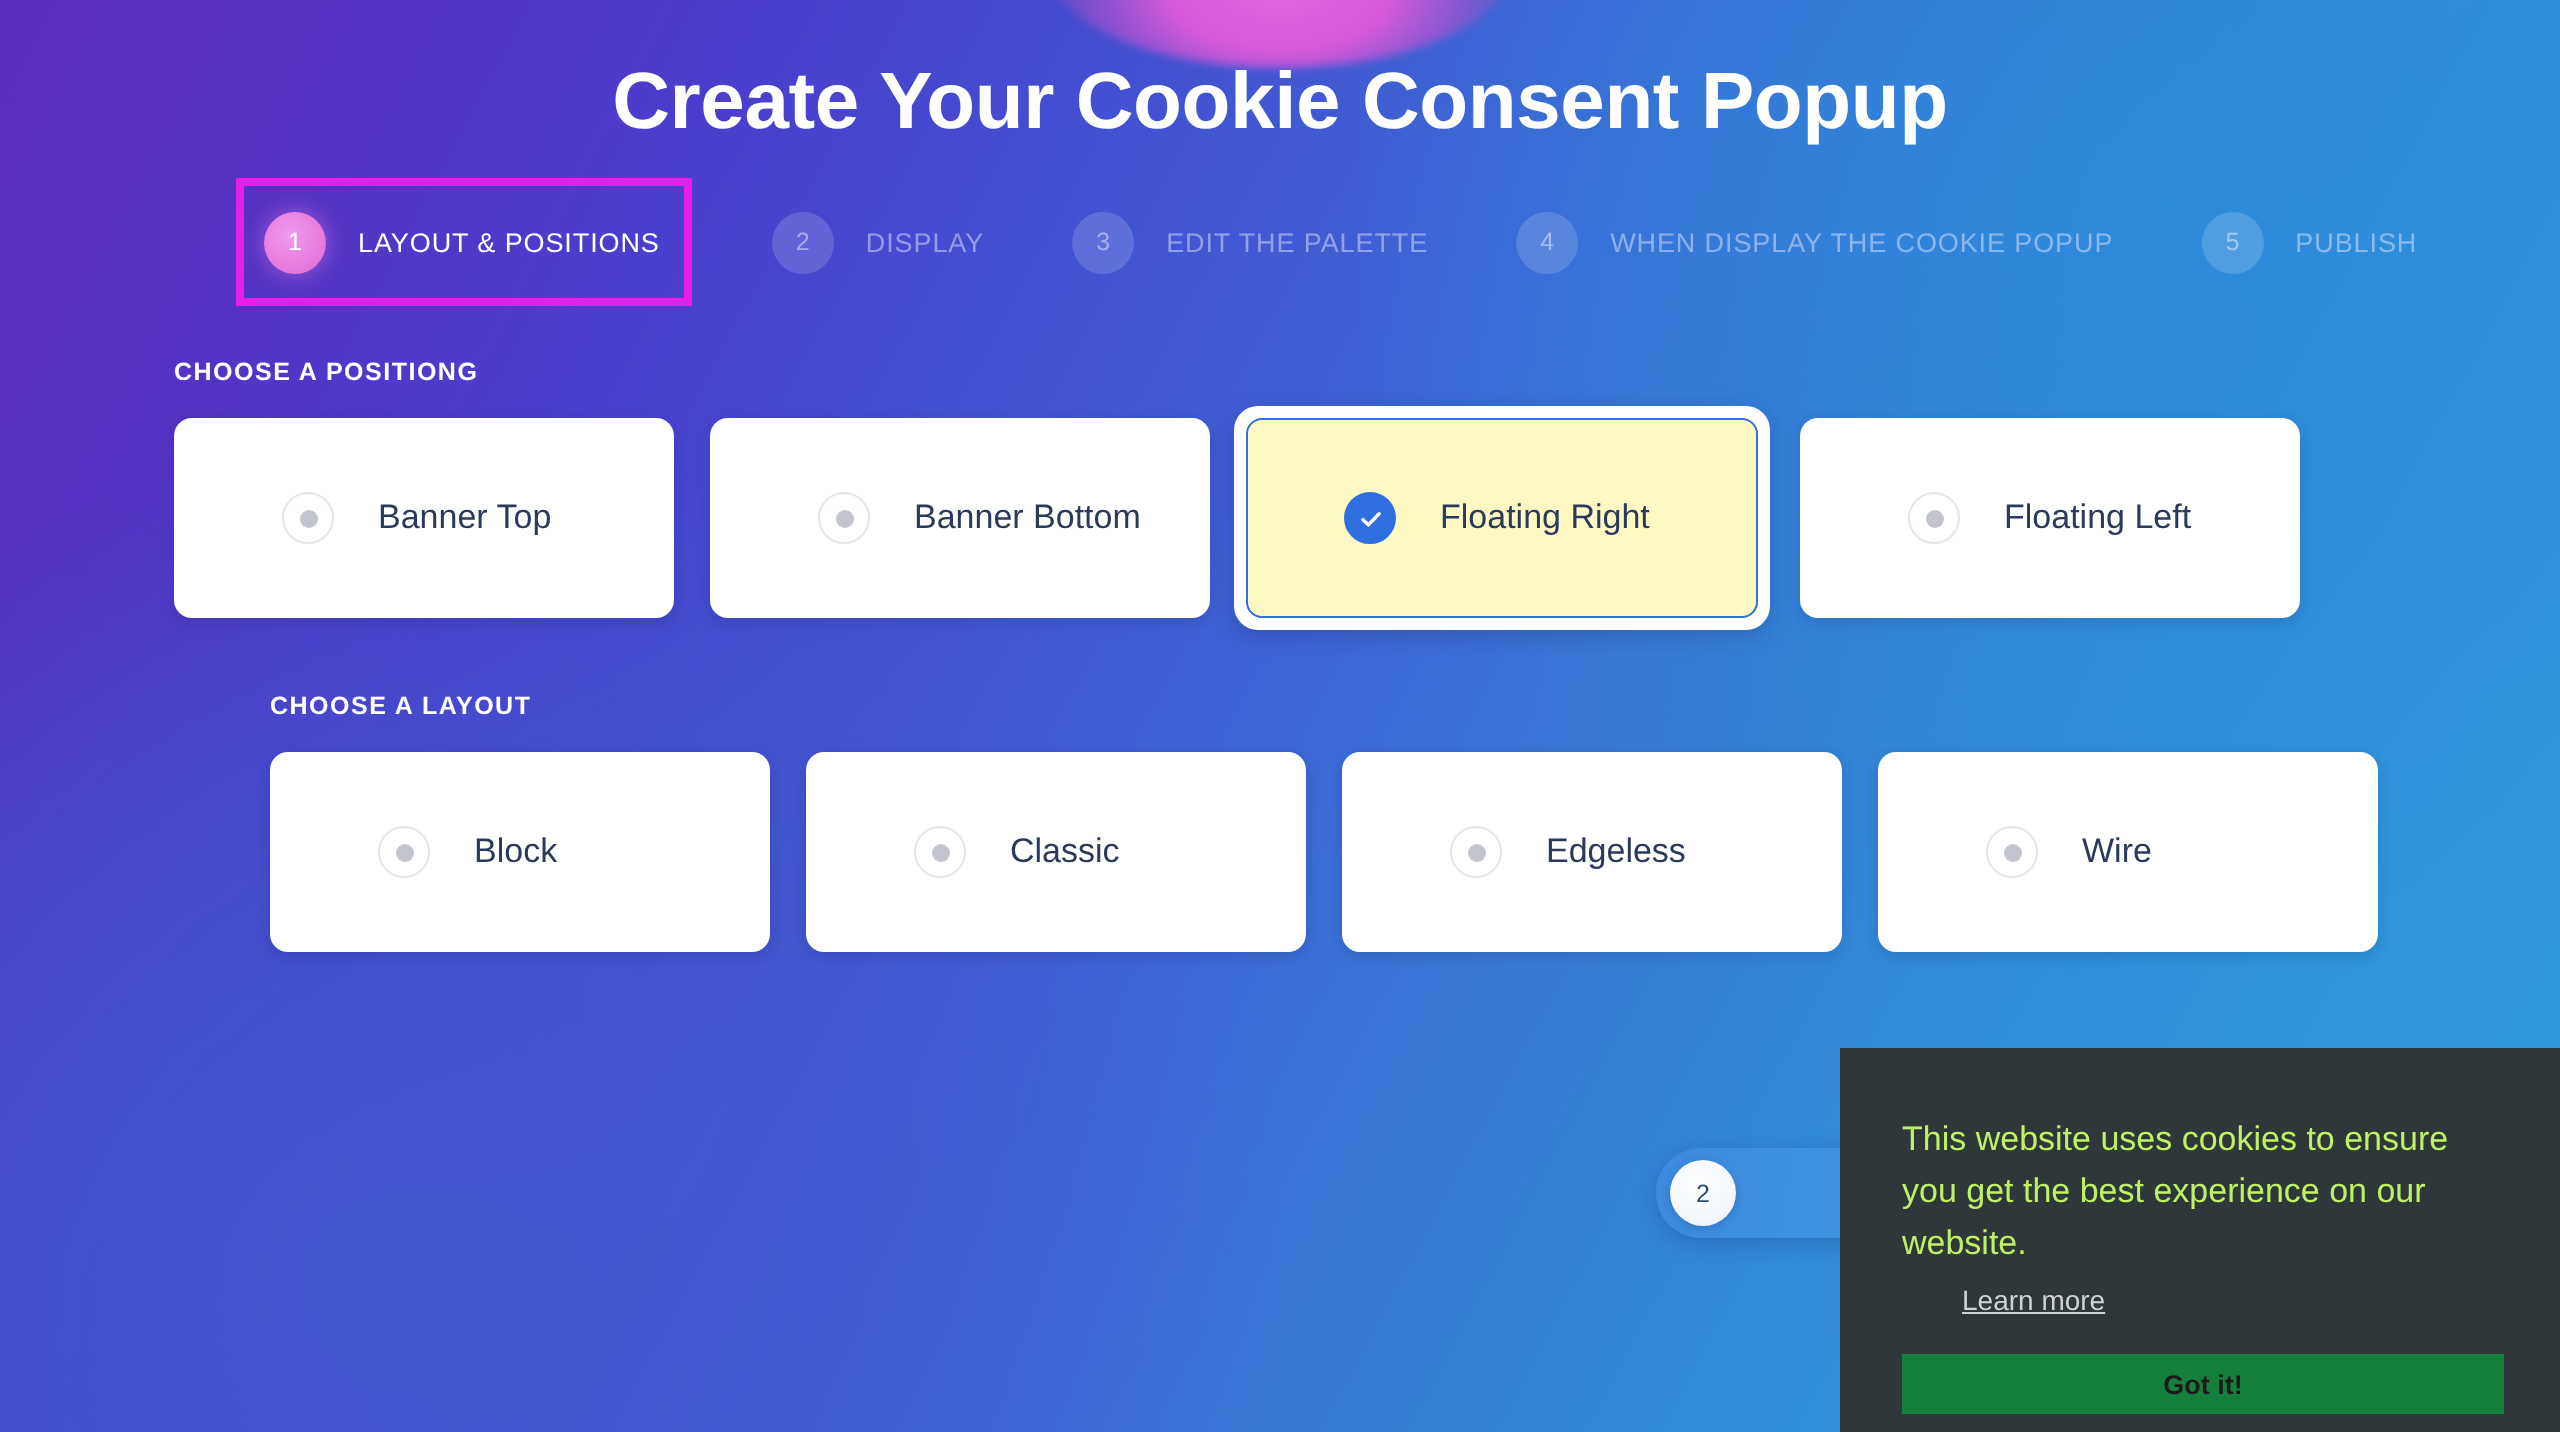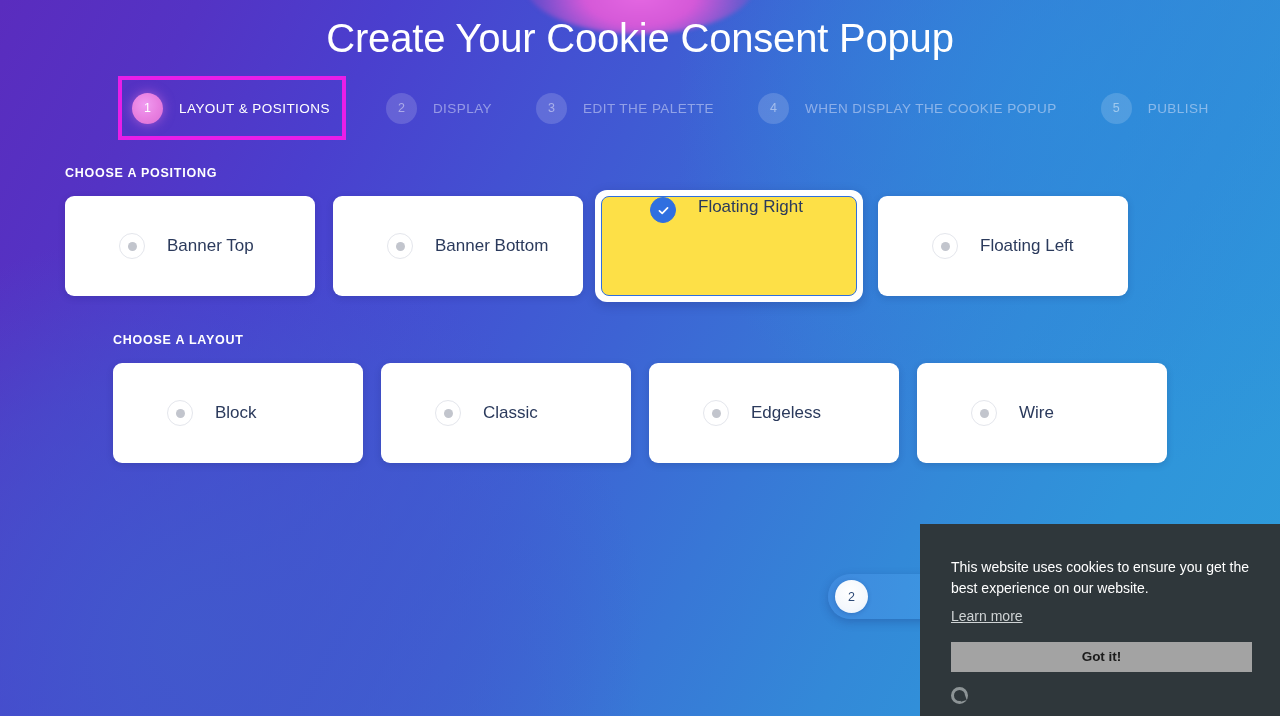--- a/index.html
+++ b/index.html
@@ -57,23 +57,23 @@
     pointer-events: none;
   }
 
   .page { position: relative; width: 1280px; height: 716px; z-index: 2; }
 
   
   .title {
     text-align: center;
     color: #ffffff;
     font-size: 40px;
-    font-weight: 400;
+    font-weight: 700;
     letter-spacing: -0.2px;
-    padding-top: 15px;
+    padding-top: 28px;
     line-height: 1.15;
   }
 
   .subtitle {
     margin: 13px auto 0;
     width: 1040px;
     text-align: center;
     color: #e9e4fb;
     font-size: 15.5px;
     line-height: 1.55;
@@ -131,21 +131,21 @@
 
   
   .step.active {
     outline: 4px solid #e81ee8;
     outline-offset: 0;
     padding: 0 12px 0 10px;
     margin-left: -10px;
   }
 
   
-  .section { padding-left: 65px; }
+  .section { padding-left: 87px; }
   .section-label {
     color: #ffffff;
     font-size: 12.5px;
     font-weight: 700;
     letter-spacing: 0.75px;
   }
 
   .pos-section { margin-top: 30px; }
   .layout-section { margin-top: 37px; margin-left: 48px; }
   .cards {
@@ -176,24 +176,24 @@
     flex: none;
     box-shadow: 0 3px 11px rgba(20,25,80,0.22);
     margin: -6px -3px -6px -6px;
   }
   .card-sel .card-inner {
     width: 100%;
     height: 100%;
     border: 1.6px solid #2f6fe0;
     border-radius: 8px;
     display: flex;
-    align-items: flex-start;
+    align-items: center;
     padding-left: 48px;
     box-shadow: none;
-    background: #fde047;
+    background: #fef9c3;
   }
 
   .radio {
     width: 26px; height: 26px;
     border-radius: 50%;
     border: 1.5px solid #e4e6ec;
     display: flex; align-items: center; justify-content: center;
     flex: none;
   }
   .radio .dot {
@@ -249,38 +249,39 @@
     left: 920px;
     top: 524px;
     width: 360px;
     height: 192px;
     background: #2f373b;
     z-index: 6;
     padding: 33px 29px 0 31px;
     color: #ffffff;
   }
   .cookie-text {
-    font-size: 14px;
+    font-size: 17px;
     line-height: 1.52;
-    color: #ffffff;
+    color: #bef264;
     font-weight: 400;
   }
   .cookie-link {
     display: inline-block;
     margin-top: 8px;
     font-size: 14px;
     color: #cfd3d4;
     text-decoration: underline;
     cursor: pointer;
+    margin-left: 30px;
   }
   .cookie-btn {
     margin-top: 17px;
     width: 301px;
     height: 30px;
-    background: #a3a3a3;
+    background: #15803d;
     color: #1b1b1b;
     border: none;
     font-size: 13.5px;
     font-weight: 700;
     font-family: "Liberation Sans", sans-serif;
     cursor: pointer;
     display: flex; align-items: center; justify-content: center;
   }
   .cookie-mark {
     margin-top: 15px;

